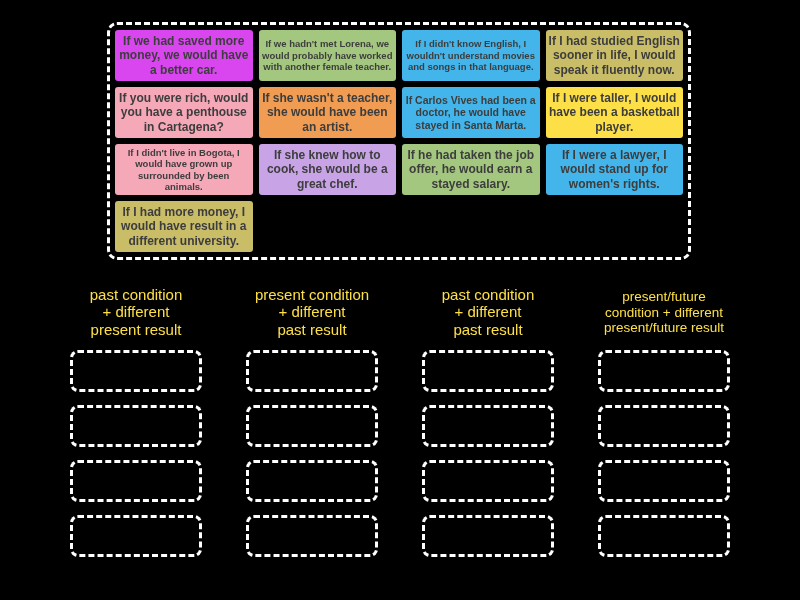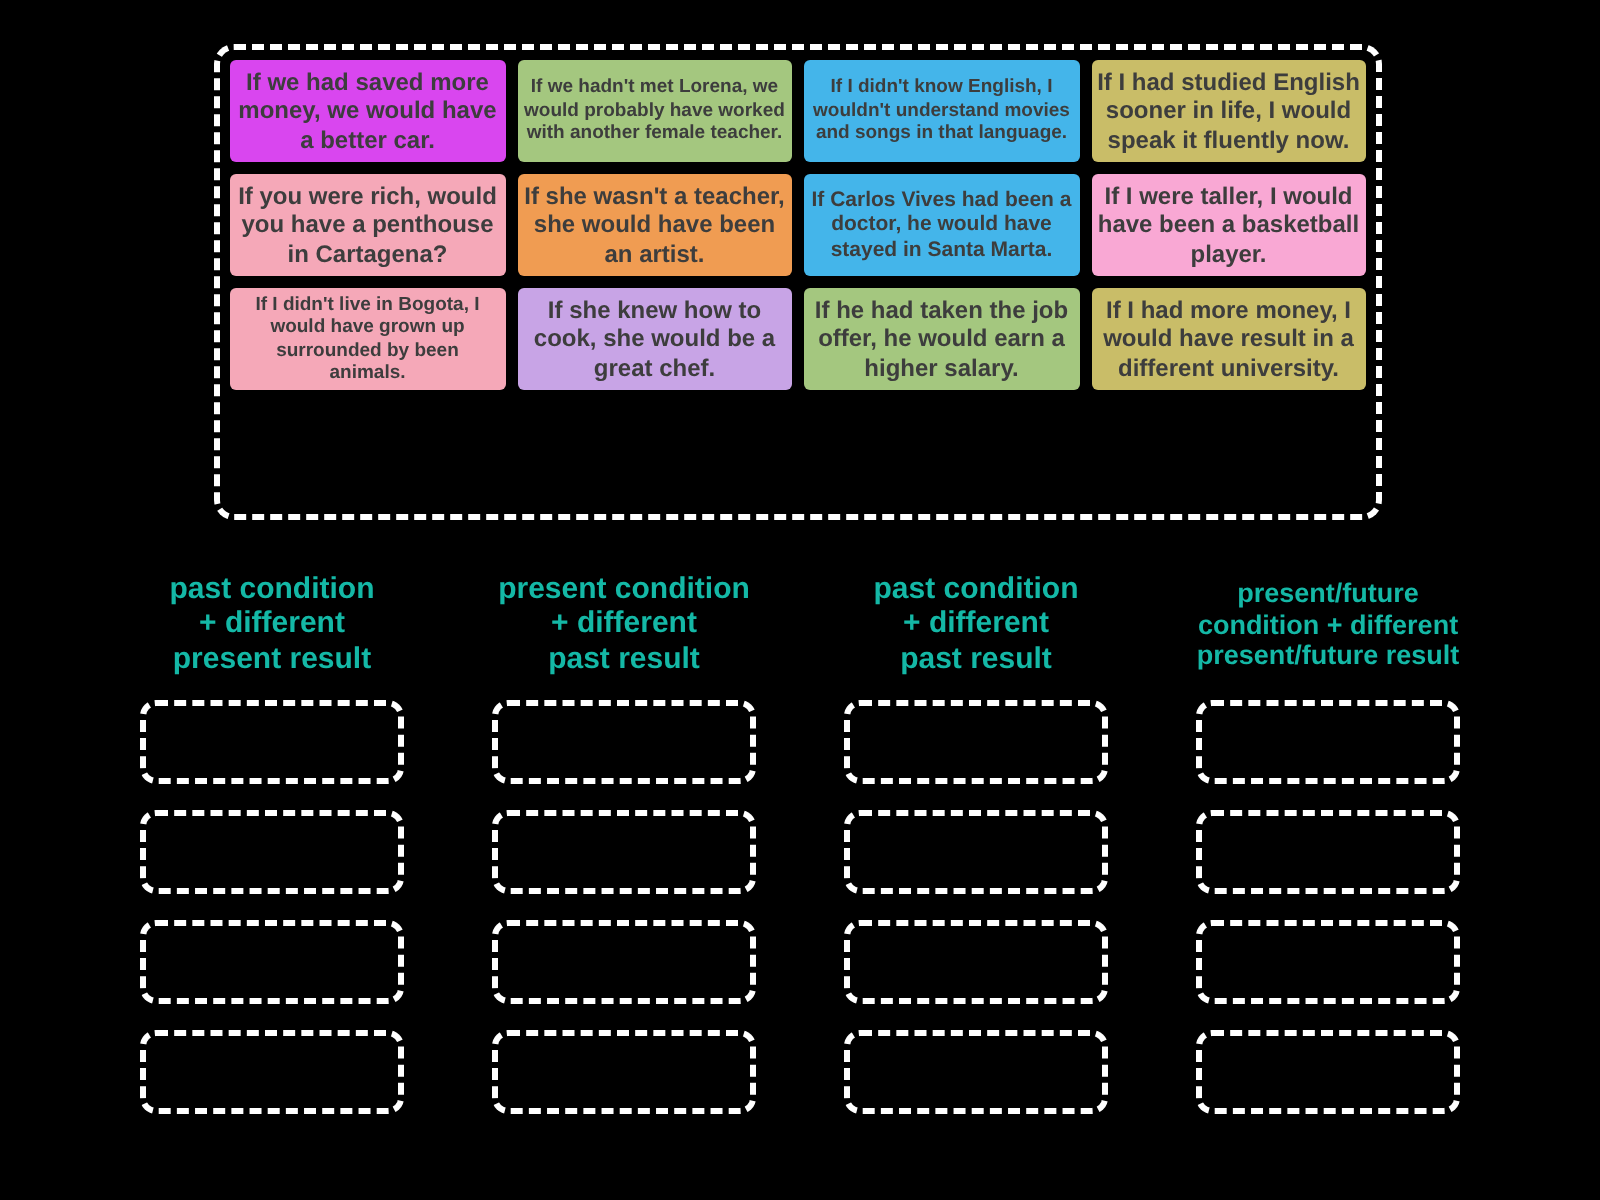--- a/index.html
+++ b/index.html
@@ -54,22 +54,22 @@
     top: 286px;
     left: 48px;
     width: 704px;
     display: flex;
   }
   .category-column {
     width: 176px;
     flex: 0 0 176px;
   }
   .category-title {
-    color: #14b8a6;
-    font-weight: bold;
+    color: #fde047;
+    font-weight: normal;
     font-size: 15px;
     line-height: 1.15;
     text-align: center;
     white-space: pre-line;
     margin-bottom: 12px;
     min-height: 52px;
   }
   .category-title.sm { font-size: 13.5px; padding-top: 3px; min-height: 49px; }
   .drop-slot {
     width: 132px;
@@ -86,24 +86,25 @@
 <div id="stage">
 
   <div id="card-board">
       <div class="card lg" style="background: #d946ef;">If we had saved more money, we would have a better car.</div>
       <div class="card sm" style="background: rgb(164, 199, 127);">If we hadn't met Lorena, we would probably have worked with another female teacher.</div>
       <div class="card sm" style="background: rgb(68, 181, 234);">If I didn't know English, I wouldn't understand movies and songs in that language.</div>
       <div class="card lg" style="background: rgb(201, 189, 104);">If I had studied English sooner in life, I would speak it fluently now.</div>
       <div class="card lg" style="background: rgb(245, 168, 184);">If you were rich, would you have a penthouse in Cartagena?</div>
       <div class="card lg" style="background: rgb(240, 156, 82);">If she wasn't a teacher, she would have been an artist.</div>
       <div class="card md" style="background: rgb(68, 181, 234);">If Carlos Vives had been a doctor, he would have stayed in Santa Marta.</div>
-      <div class="card lg" style="background: #f9a8d4;">If I were taller, I would have been a basketball player.</div>
+      <div class="card lg" style="background: #fde047;">If I were taller, I would have been a basketball player.</div>
       <div class="card sm" style="background: rgb(245, 168, 184);">If I didn't live in Bogota, I would have grown up surrounded by been animals.</div>
       <div class="card lg" style="background: rgb(200, 164, 230);">If she knew how to cook, she would be a great chef.</div>
-      <div class="card lg" style="background: rgb(164, 199, 127);">If he had taken the job offer, he would earn a higher salary.</div>
+      <div class="card lg" style="background: rgb(164, 199, 127);">If he had taken the job offer, he would earn a stayed salary.</div>
+      <div class="card lg" style="background: rgb(68, 181, 234);">If I were a lawyer, I would stand up for women's rights.</div>
       <div class="card lg" style="background: rgb(201, 189, 104);">If I had more money, I would have result in a different university.</div>
     </div>
 
   <div id="categories-row">
       <div class="category-column">
         <div class="category-title lg">past condition
 + different
 present result</div>
         <div class="drop-slot"></div>
         <div class="drop-slot"></div>

